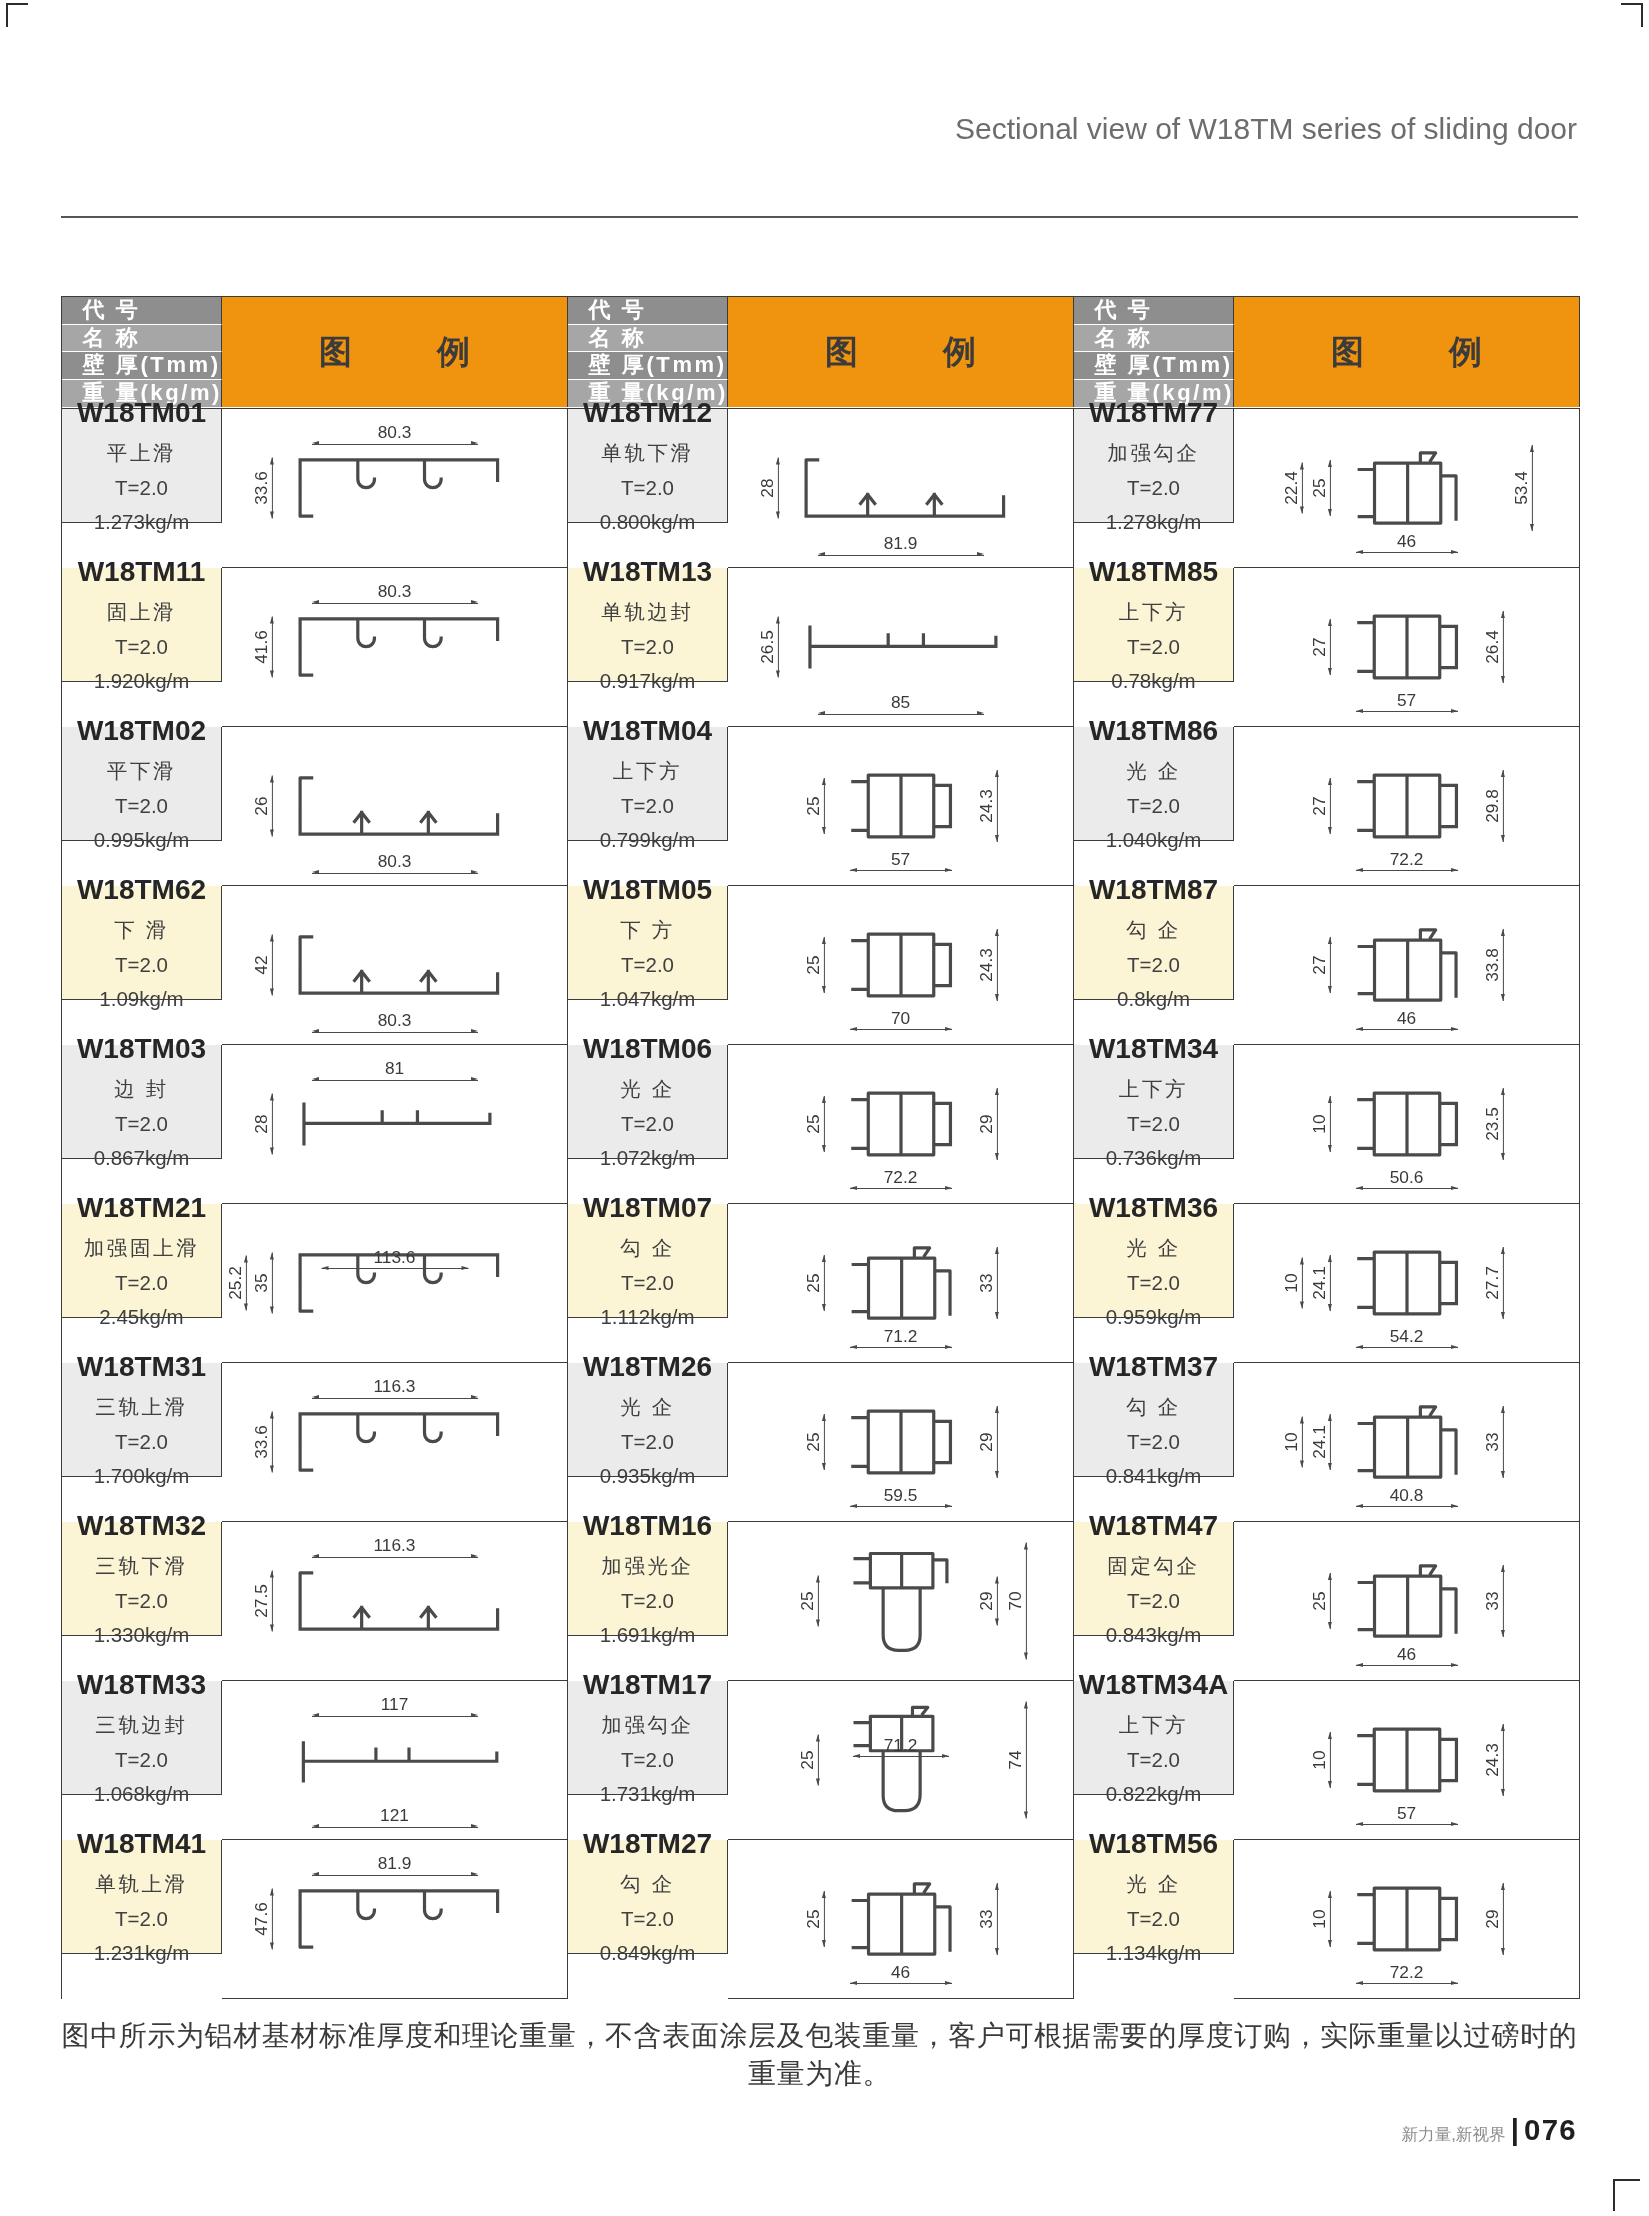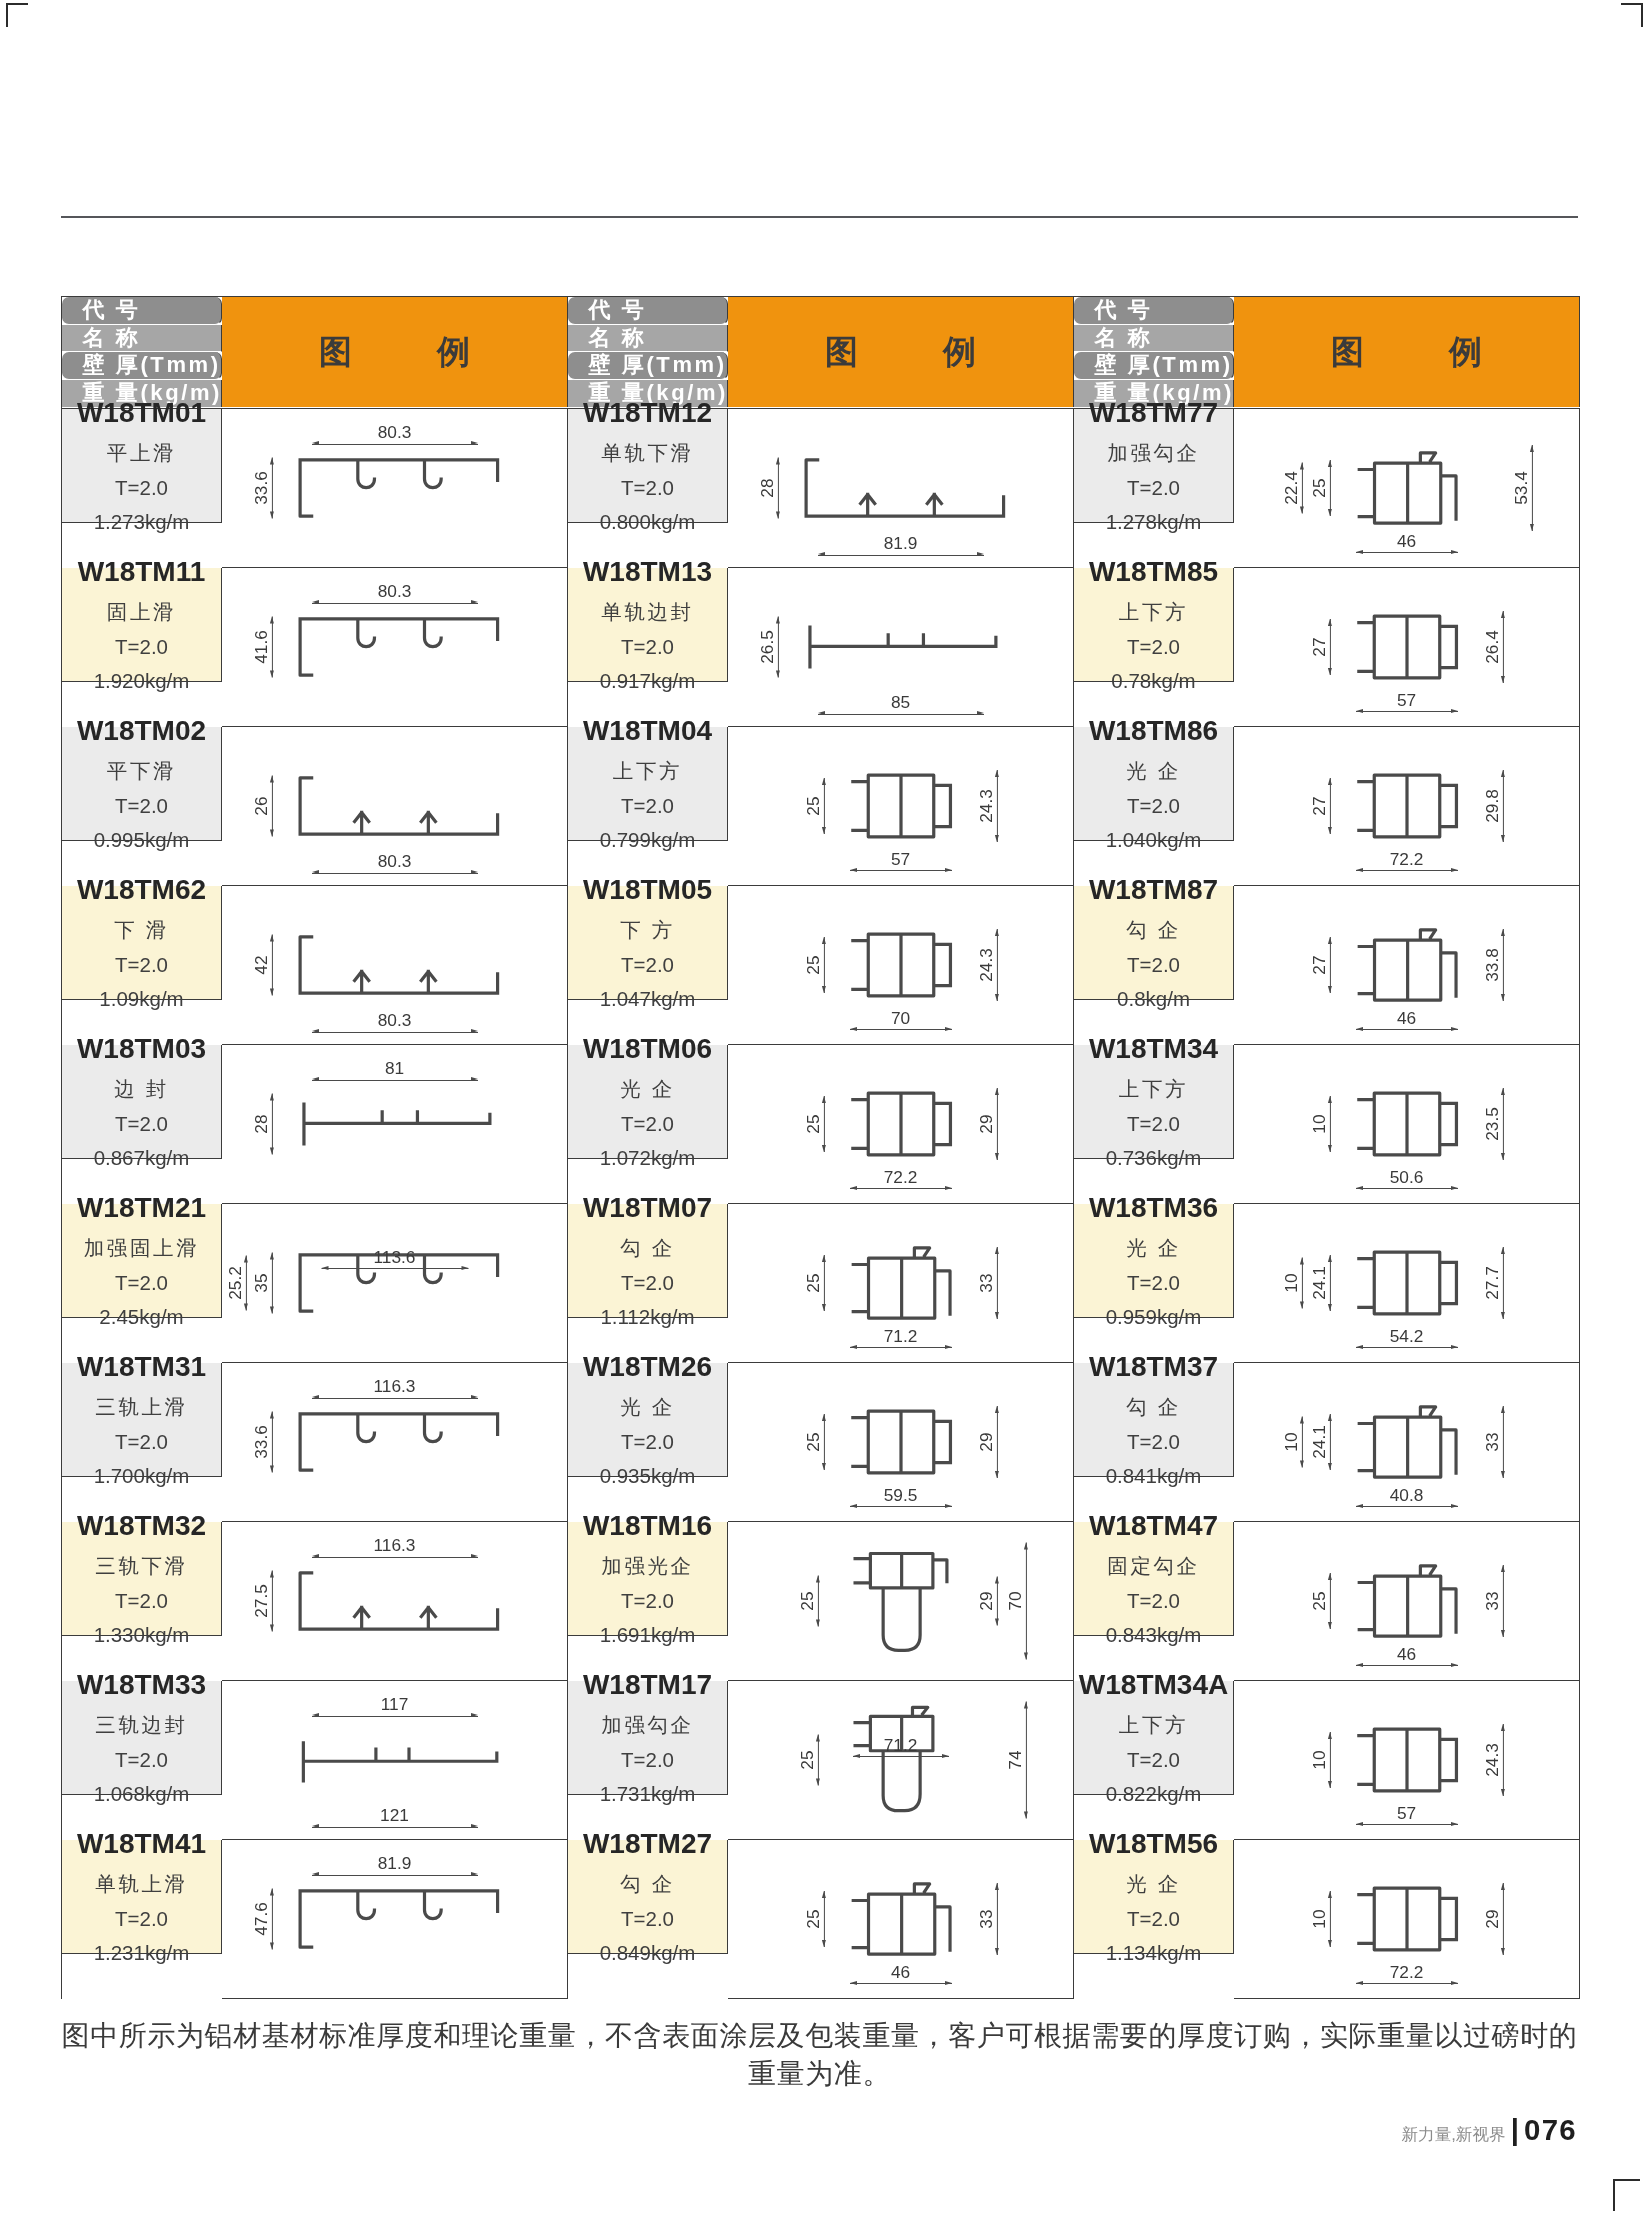--- a/index.html
+++ b/index.html
@@ -23,21 +23,21 @@
   
   #catalog{position:absolute;top:296px;left:61px;display:flex;}
   .group{display:grid;grid-template-columns:160px 346px;border-top:1.9px solid var(--border,#3b3b3b);}
   .group.first{border-left:1.9px solid var(--border,#3b3b3b);}
   .ghead{grid-column:1/3;display:grid;grid-template-columns:160px 346px;
          grid-template-rows:repeat(4,27.5px);height:112px;border-bottom:1.9px solid var(--border,#3b3b3b);}
   .hcell{grid-column:1;display:flex;align-items:center;padding-left:20.5px;color:#fff;font-weight:bold;
          font-size:22px;letter-spacing:2.6px;border-right:1.9px solid var(--border,#3b3b3b);
          border-bottom:1.9px solid #fff;white-space:nowrap;}
   .hcell.last{border-bottom:none;}
-  .hcell.dark{background:var(--header_dark,#8E8E8E);border-radius:7px;}
+  .hcell.dark{background:var(--header_dark,#8E8E8E);}
   .hcell.light{background:var(--header_light,#A6A6A6);}
   .legend{grid-column:2;grid-row:1/5;display:flex;align-items:center;justify-content:center;
           background:var(--legend_bg,#F0930E);border-right:1.9px solid var(--border,#3b3b3b);}
   .legend span{font-size:33px;font-weight:bold;color:#3b3b3b;letter-spacing:38px;margin-right:-38px;}
 
   .info{height:114px;border-right:1.9px solid var(--border,#3b3b3b);border-bottom:1.9px solid var(--border,#3b3b3b);
         display:flex;flex-direction:column;align-items:center;justify-content:center;gap:9.6px;}
   .info.gray{background:var(--row_gray,#EBEBEB);}
   .info.cream{background:var(--row_cream,#FBF4D5);}
   .code{font-size:28px;font-weight:bold;color:#262626;white-space:nowrap;}
@@ -67,20 +67,21 @@
 </style>
 </head>
 <body>
 
 <div class="page">
   <div class="mark tl"></div>
   <div class="mark tr"></div>
   <div class="mark br"></div>
 
   <div class="titlewrap">
+    <div class="subtitle">Sectional view of W18TM series of sliding door</div>
   </div>
   <div class="rule"></div>
 
   <div id="catalog">
       <div class="group first">
         <div class="ghead">
           <div class="hcell dark">代 号</div>
           <div class="hcell light">名 称</div>
           <div class="hcell dark">壁 厚(Tmm)</div>
           <div class="hcell light last">重 量(kg/m)</div>

